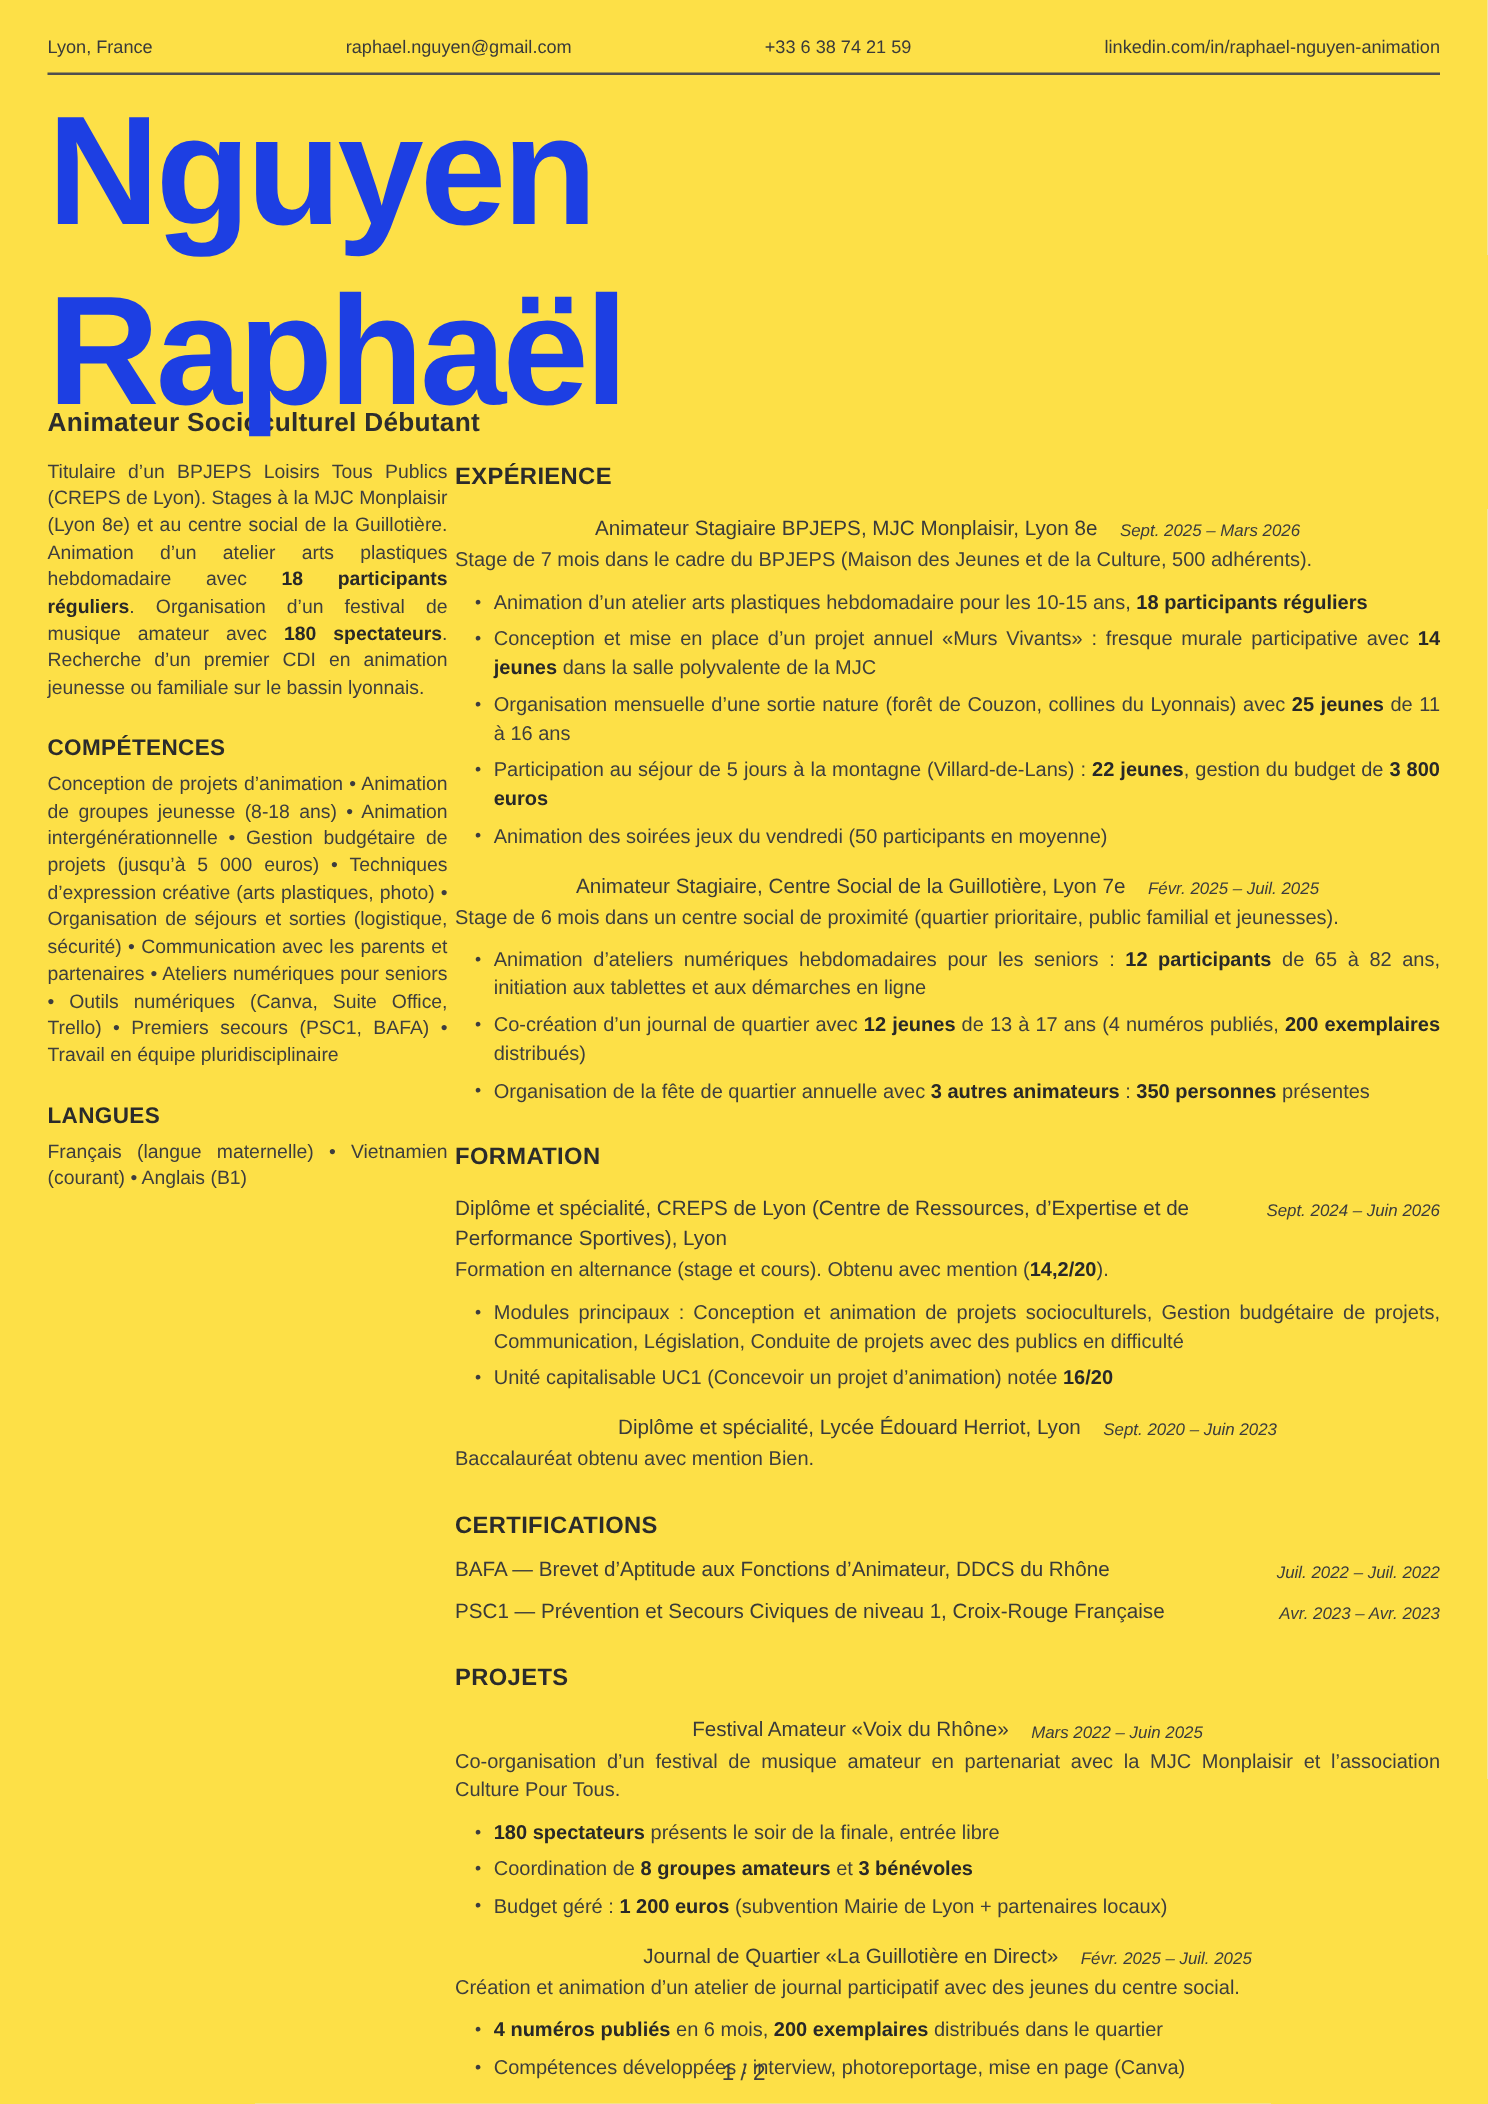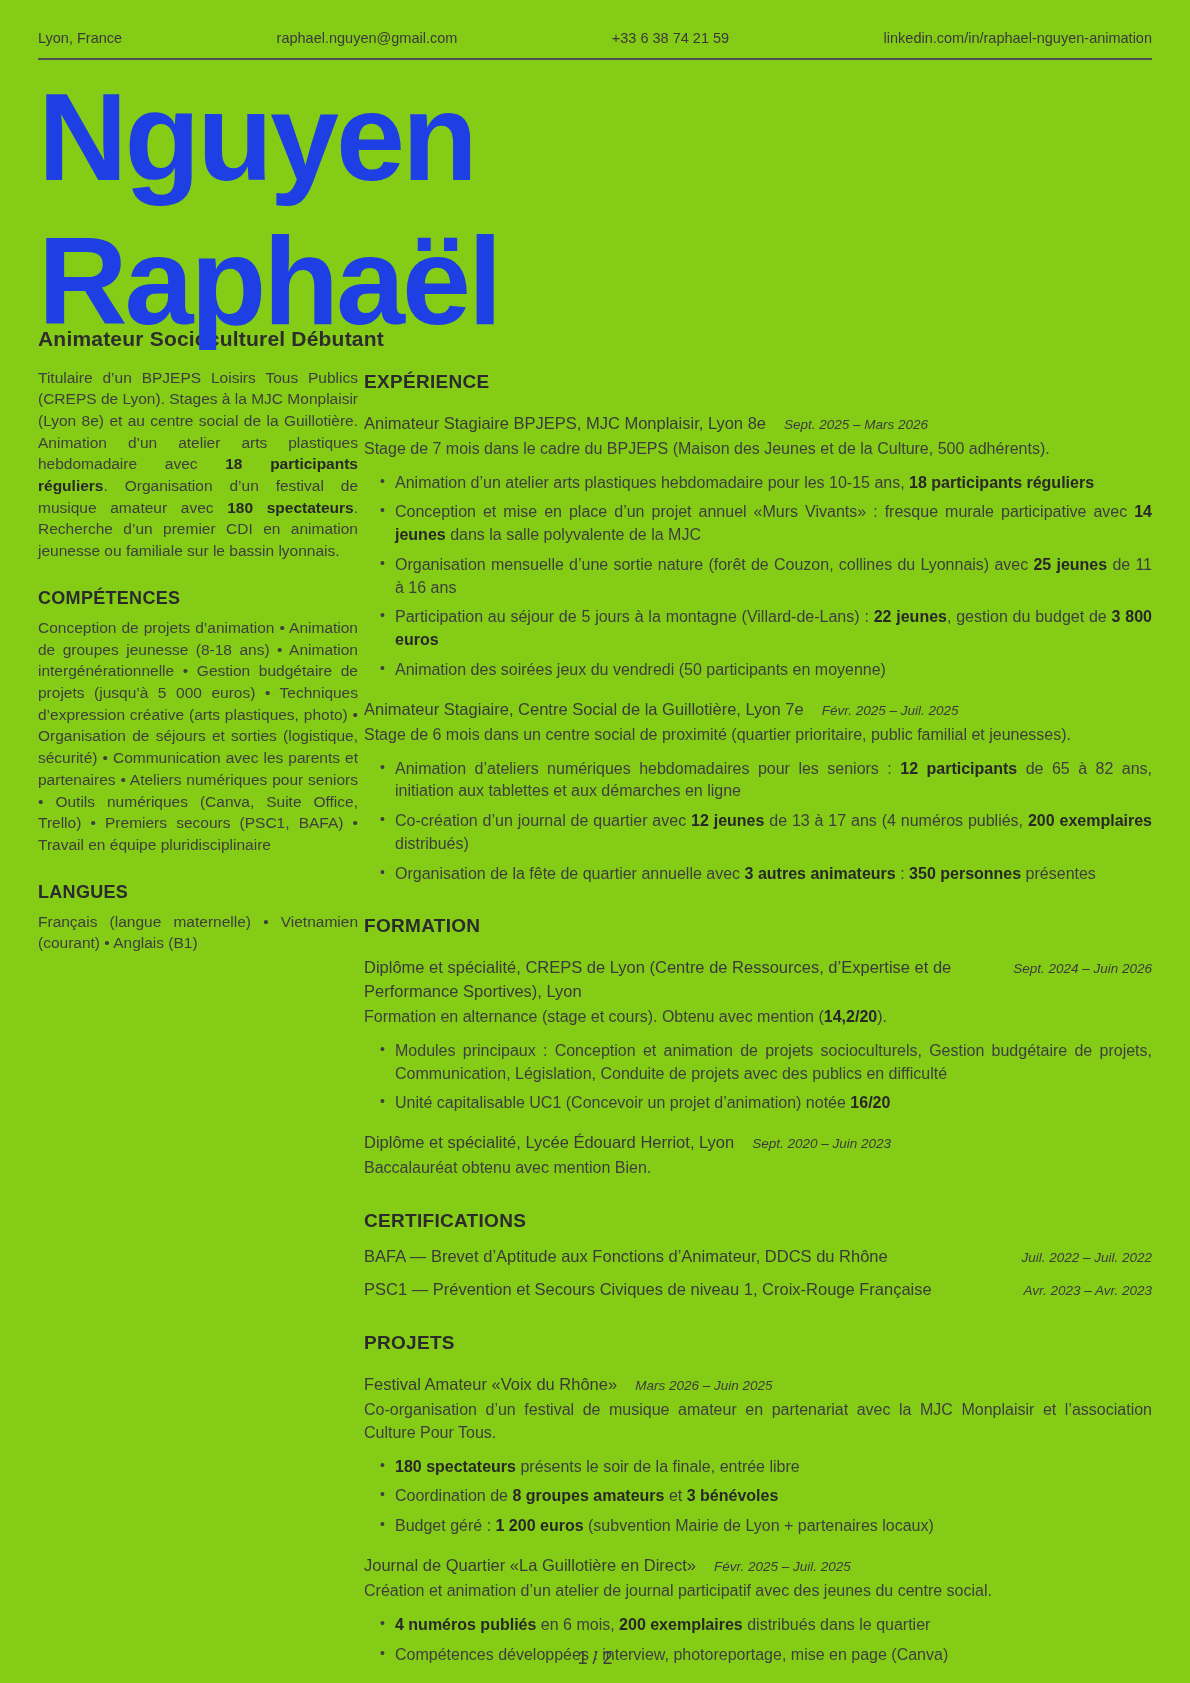--- a/index.html
+++ b/index.html
@@ -54,21 +54,21 @@
   .col-right { flex: 1 1 auto; font-size: 16px; line-height: 1.42; }
   
   .section-heading {
     font-size: 19px; font-weight: bold; color: #2b2b2b;
     letter-spacing: 0.3px;
     margin: 28px 0 8px 0;
   }
   .section:first-child .section-heading { margin-top: 2px; }
   .entry { margin-top: 16px; }
   .entry:first-of-type { margin-top: 10px; }
-  .entry-head { display: flex; justify-content: flex-start; align-items: flex-start; gap: 18px; }
+  .entry-head { display: flex; justify-content: center; align-items: flex-start; gap: 18px; }
   .entry-title { font-size: 16.5px; color: #3a3a3a; }
   .entry-date {
     font-size: 13.5px; font-style: italic; color: #3c3c3c;
     white-space: nowrap; flex: 0 0 auto; padding-top: 3px;
   }
   .entry-sub { margin-top: 3px; text-align: justify; hyphens: auto; -webkit-hyphens: auto; }
   ul.bullets { list-style: none; margin: 11px 0 4px 0; padding-left: 16px; }
   ul.bullets li {
     position: relative; padding-left: 15px; margin-bottom: 7px;
     text-align: justify; hyphens: auto; -webkit-hyphens: auto;
@@ -82,21 +82,21 @@
   .cert-row { display: flex; justify-content: space-between; align-items: flex-start; gap: 18px; margin-top: 10px; }
   
   .page-footer {
     position: absolute; left: 0; bottom: 14px; width: 100%;
     text-align: center; font-size: 18px; color: #3e3e3e;
   }
 </style>
 </head>
 <body>
 
-<div class="page" style="background: #84cc16;">
+<div class="page" style="background: #fde047;">
 
   <div class="contact-bar">
     <span>Lyon, France</span>
     <span>raphael.nguyen@gmail.com</span>
     <span>+33 6 38 74 21 59</span>
     <span>linkedin.com/in/raphael-nguyen-animation</span>
   </div>
 
   <h1 class="name">
     <span class="line">Nguyen</span>
@@ -186,21 +186,21 @@
           <span class="entry-date">Avr. 2023 – Avr. 2023</span>
         </div>
       </div>
 
       <div class="section">
         <div class="section-heading">PROJETS</div>
 
         <div class="entry">
           <div class="entry-head">
             <span class="entry-title">Festival Amateur «Voix du Rhône»</span>
-            <span class="entry-date">Mars 2026 – Juin 2025</span>
+            <span class="entry-date">Mars 2022 – Juin 2025</span>
           </div>
           <div class="entry-sub">Co-organisation d’un festival de musique amateur en partenariat avec la MJC Monplaisir et l’association Culture Pour Tous.</div>
           <ul class="bullets">
             <li><b>180 spectateurs</b> présents le soir de la finale, entrée libre</li>
             <li>Coordination de <b>8 groupes amateurs</b> et <b>3 bénévoles</b></li>
             <li>Budget géré : <b>1 200 euros</b> (subvention Mairie de Lyon + partenaires locaux)</li>
           </ul>
         </div>
 
         <div class="entry">

